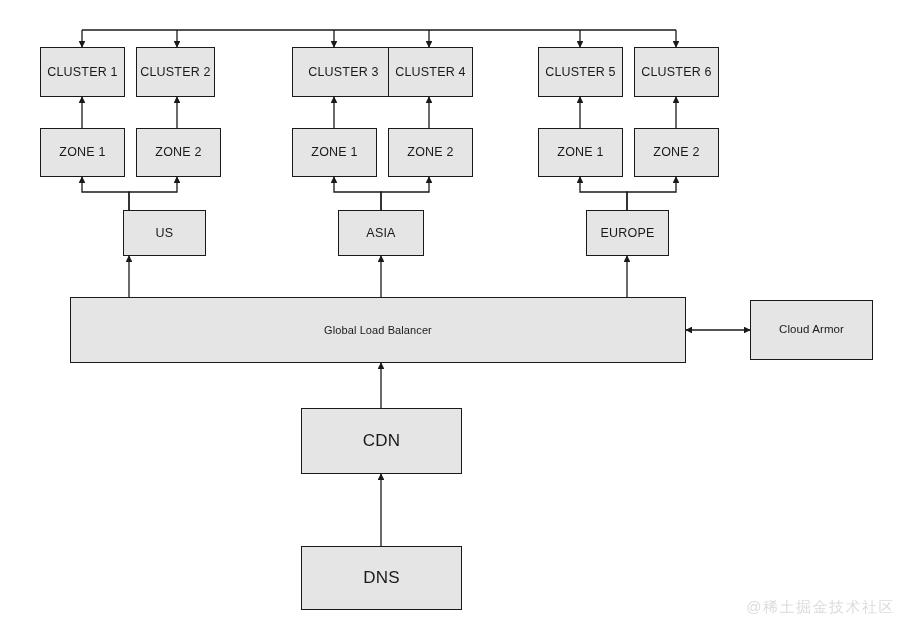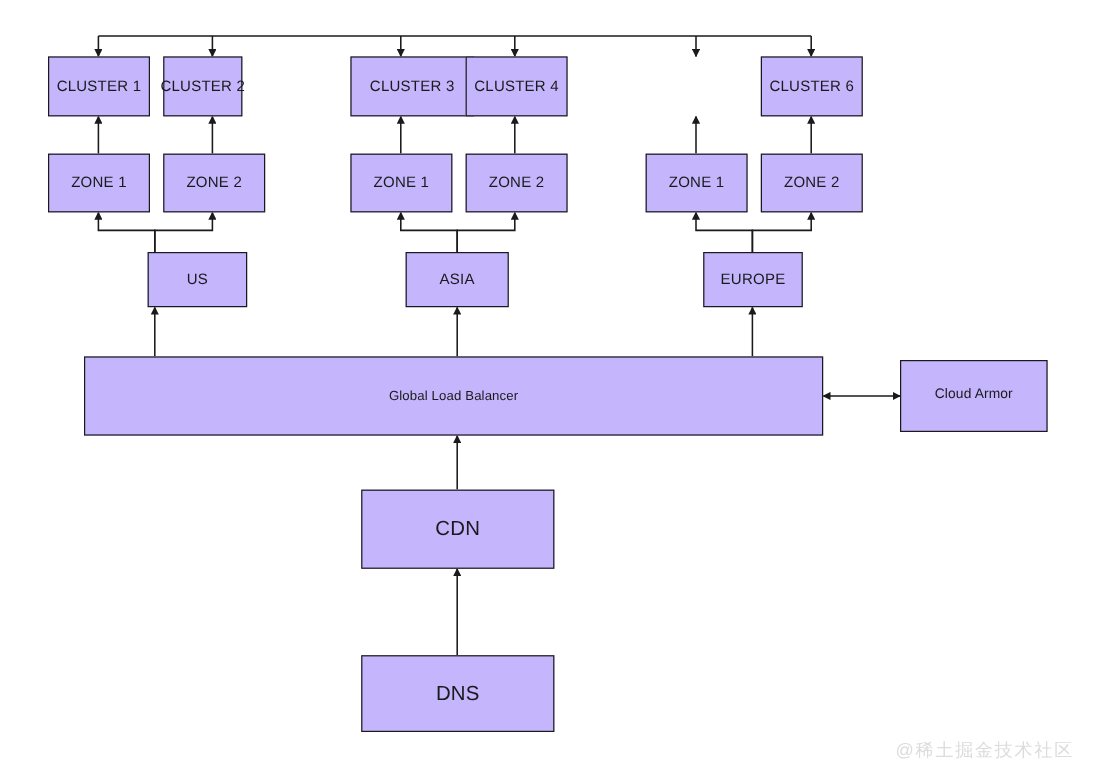--- a/index.html
+++ b/index.html
@@ -18,21 +18,21 @@
   #wires {
     position: absolute;
     left: 0;
     top: 0;
     width: 911px;
     height: 639px;
   }
   .node {
     position: absolute;
     box-sizing: border-box;
-    background: #c4b5fd;
+    background: #e5e5e5;
     border: 1px solid #1a1a1a;
     display: flex;
     align-items: center;
     justify-content: center;
     text-align: center;
     color: #1a1a1a;
     z-index: 3;
   }
   .node-label {
     display: block;
@@ -41,21 +41,21 @@
   }
   .t-cluster { font-size: 12.5px; letter-spacing: 0.2px; }
   .t-zone    { font-size: 12.5px; letter-spacing: 0.2px; }
   .t-region  { font-size: 12.5px; letter-spacing: 0.2px; }
   .t-glb     { font-size: 11px; letter-spacing: 0.1px; }
   .t-armor   { font-size: 11.5px; letter-spacing: 0.1px; }
   .t-edge    { font-size: 17px; letter-spacing: 0.2px; }
   .watermark {
     position: absolute;
     right: 16px;
-    bottom: 4px;
+    bottom: 22px;
     font-size: 15px;
     color: #dcdcdc;
     letter-spacing: 1.5px;
     white-space: nowrap;
     z-index: 4;
   }
 </style>
 </head>
 <body>
 
@@ -104,28 +104,31 @@
       <path d="M 686 330 L 750 330" marker-start="url(#arrow-start)" marker-end="url(#arrow)"></path>
 
       <path d="M 381 408 L 381 363" marker-end="url(#arrow)"></path>
       <path d="M 381 546 L 381 474" marker-end="url(#arrow)"></path>
     </g>
   </svg>
 
   <div class="node" style="left:40px;  top:47px;  width:85px;  height:50px;">
     <span class="node-label t-cluster">CLUSTER 1</span>
   </div>
-  <div class="node" style="left:136px; top:47px;  width:66px;  height:50px;">
+  <div class="node" style="left:136px; top:47px;  width:79px;  height:50px;">
     <span class="node-label t-cluster">CLUSTER 2</span>
   </div>
   <div class="node" style="left:292px; top:47px;  width:103px;  height:50px;">
     <span class="node-label t-cluster">CLUSTER 3</span>
   </div>
   <div class="node" style="left:388px; top:47px;  width:85px;  height:50px;">
     <span class="node-label t-cluster">CLUSTER 4</span>
+  </div>
+  <div class="node" style="left:538px; top:47px;  width:85px;  height:50px;">
+    <span class="node-label t-cluster">CLUSTER 5</span>
   </div>
   <div class="node" style="left:634px; top:47px;  width:85px;  height:50px;">
     <span class="node-label t-cluster">CLUSTER 6</span>
   </div>
 
   <div class="node" style="left:40px;  top:128px; width:85px;  height:49px;">
     <span class="node-label t-zone">ZONE 1</span>
   </div>
   <div class="node" style="left:136px; top:128px; width:85px;  height:49px;">
     <span class="node-label t-zone">ZONE 2</span>

